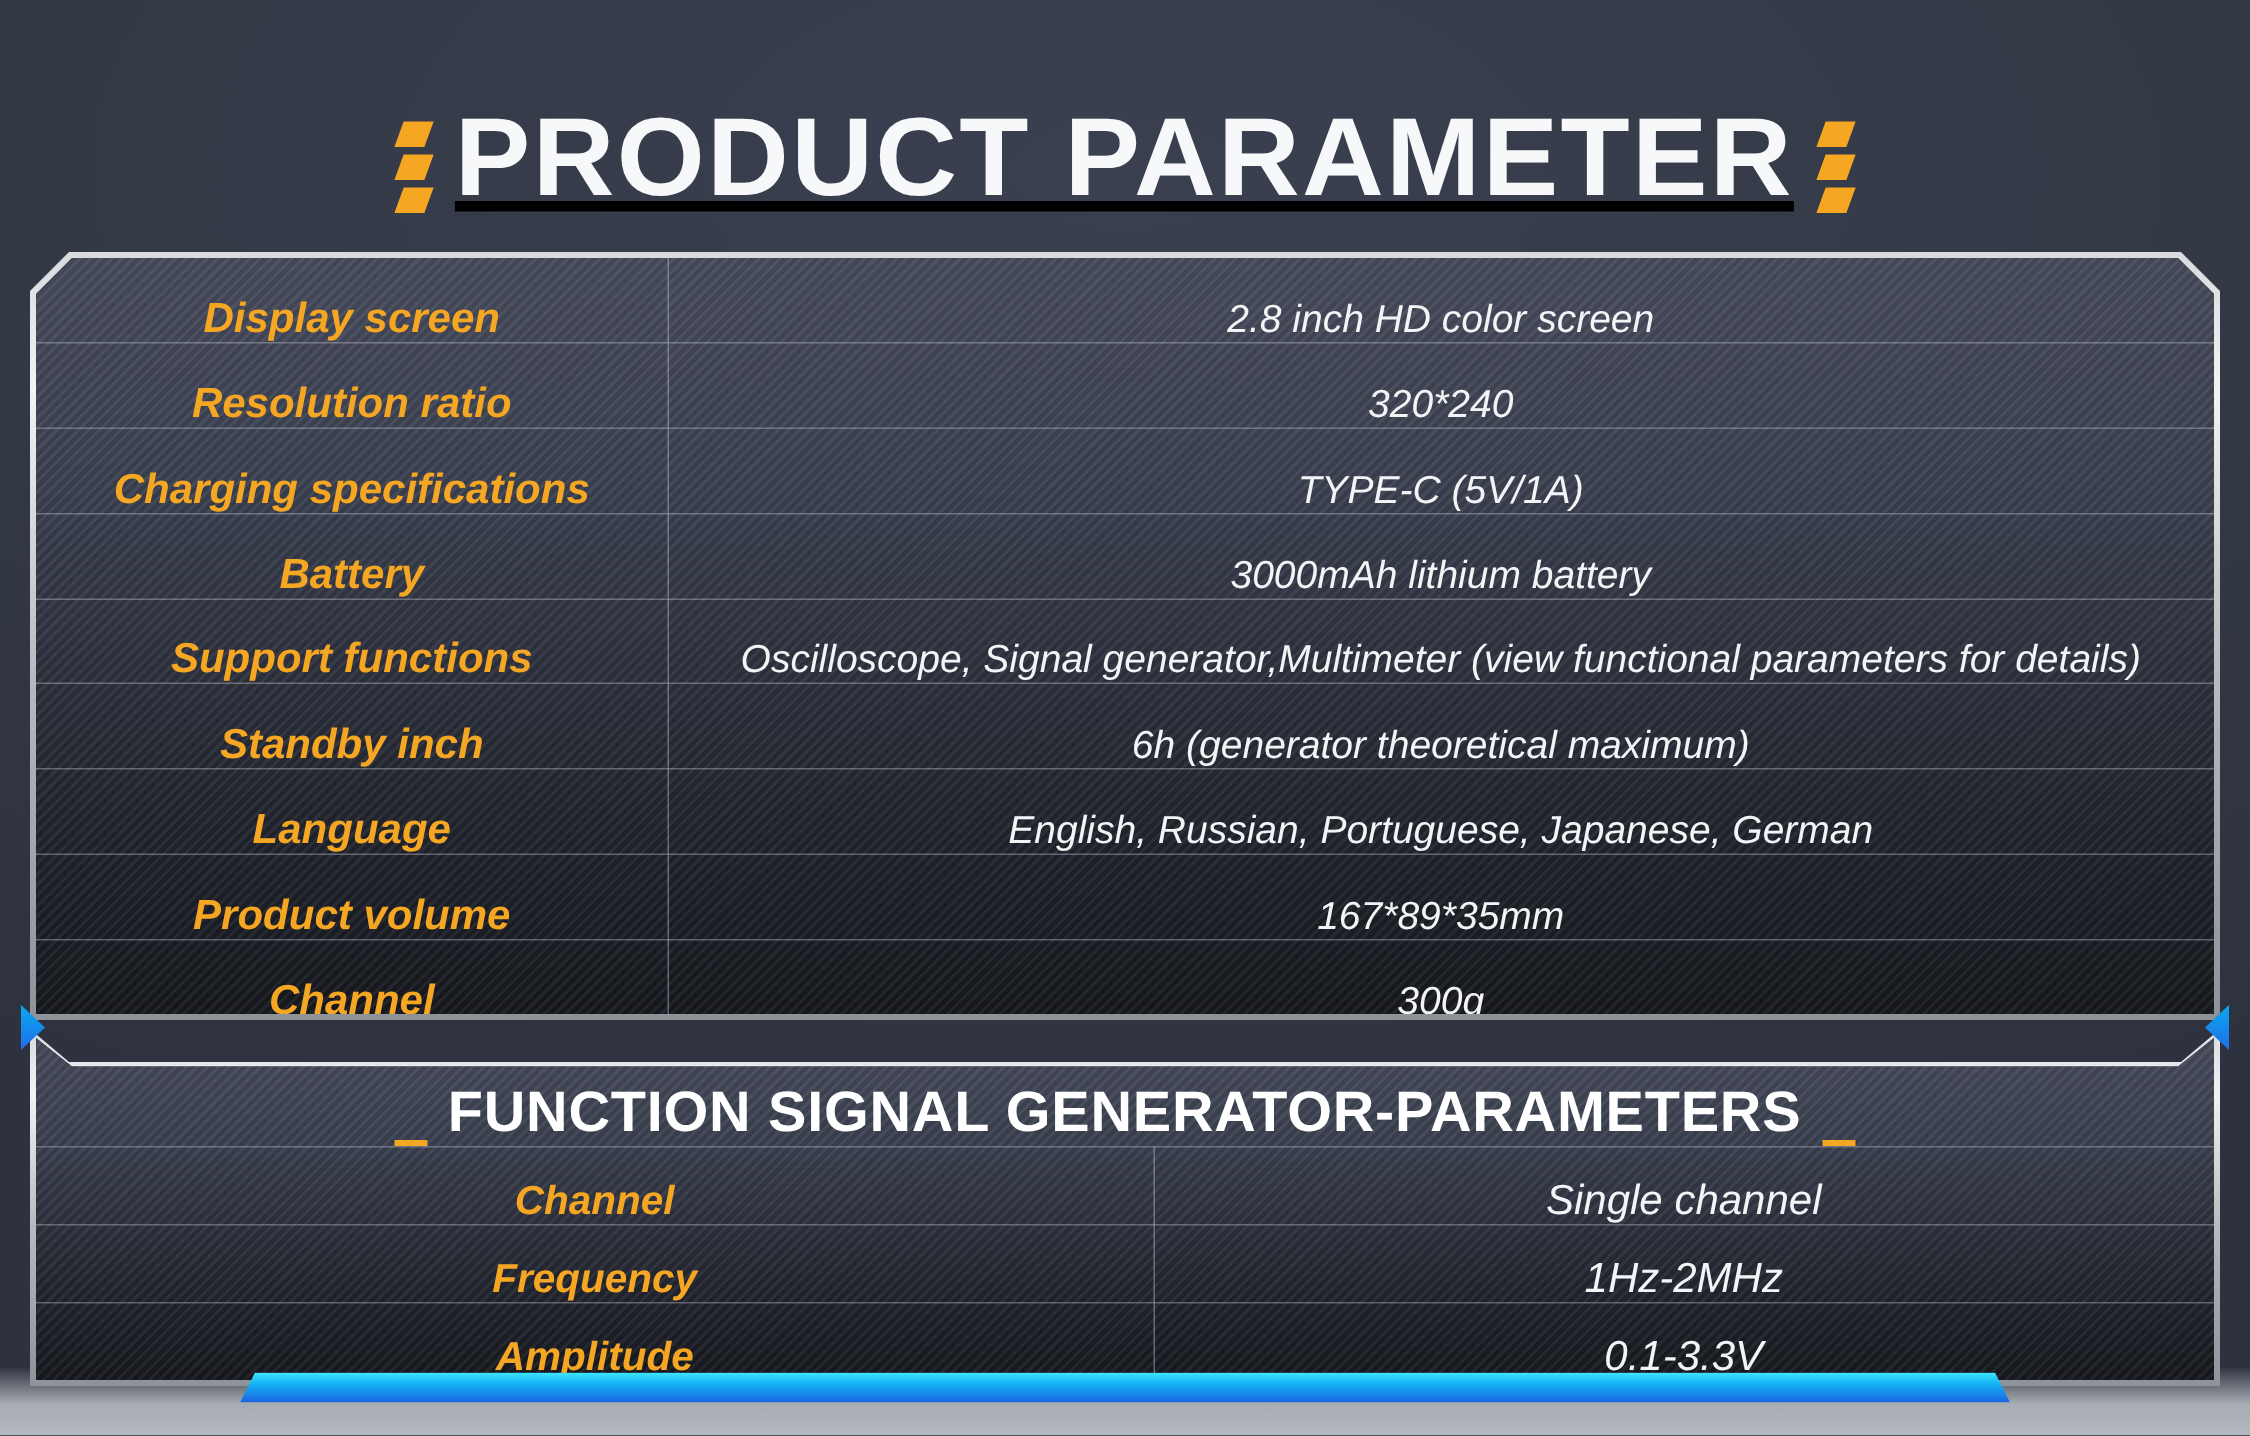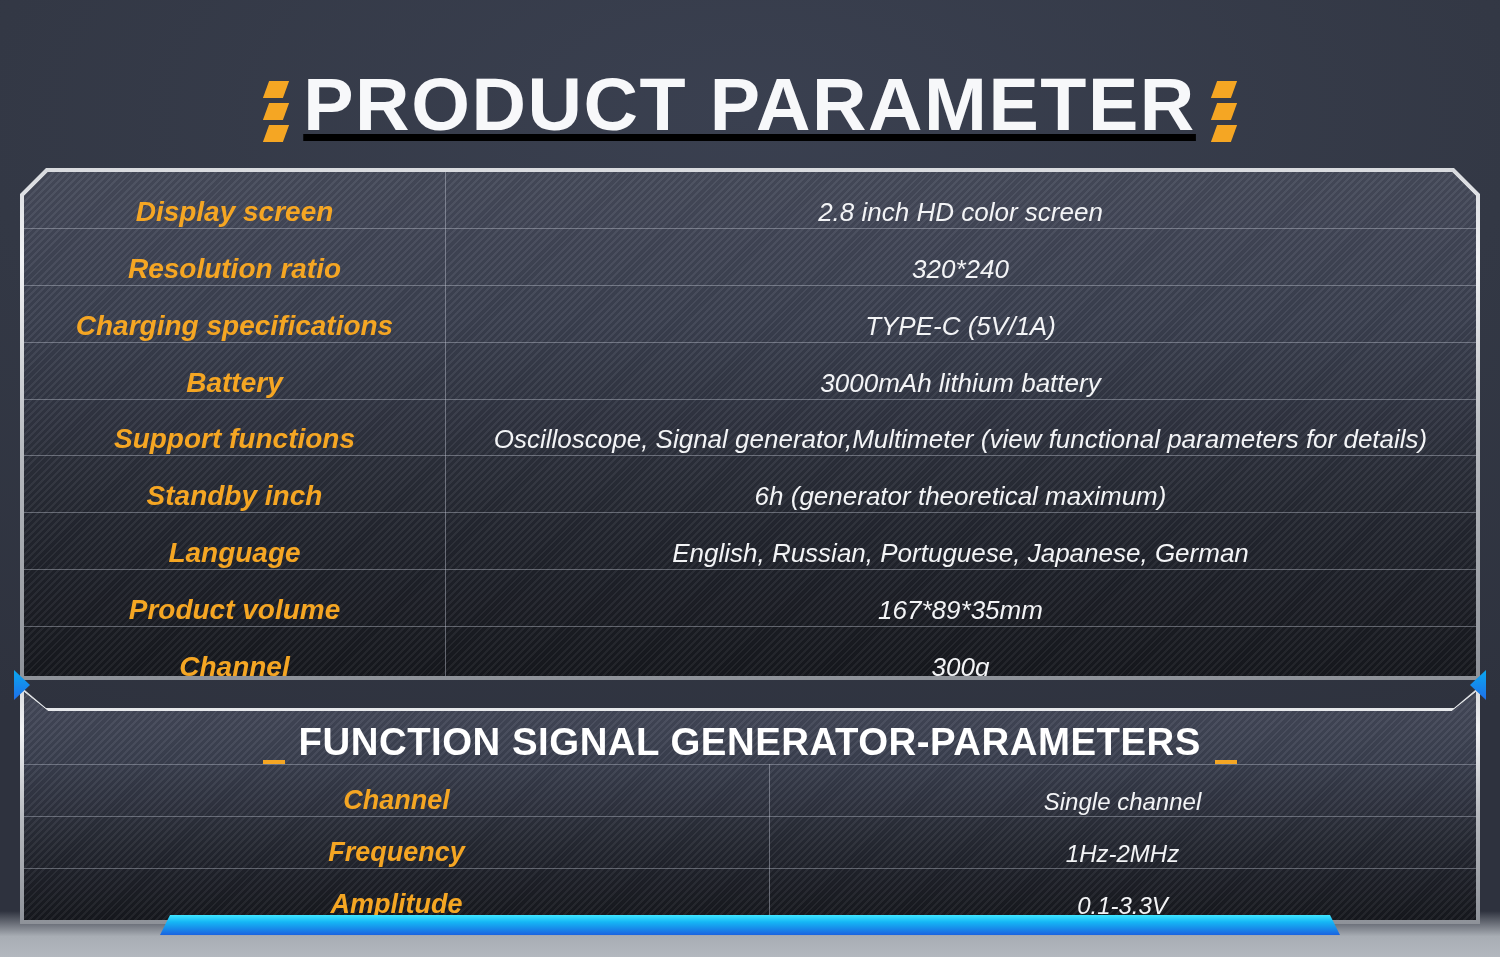--- a/index.html
+++ b/index.html
@@ -171,21 +171,21 @@
     color: #ffffff;
     font-size: 38px;
     font-weight: 700;
     letter-spacing: 0.5px;
     white-space: nowrap;
     transform: scaleX(1.01);
   }
   .fsg-body { position: relative; }
   .fsg-body .srow { height: 52px; border-top: 1px solid rgba(190,196,208,0.40); border-bottom: none; }
   .fsg-body .srow .label { width: 745px; flex: 0 0 745px; font-size: 27px; }
-  .fsg-body .srow .value { font-size: 24px; }
+  .fsg-body .srow .value { font-size: 28px; }
   .fsg-body .col-divider { left: 745px; top: 0; bottom: 0; }
 
   
   .glow-bar {
     position: absolute;
     left: 160px; right: 160px;
     bottom: 22px;
     height: 20px;
     z-index: 9;
     background: linear-gradient(180deg,#3fe6ff 0%, #15b6f5 35%, #1a63e0 100%);

